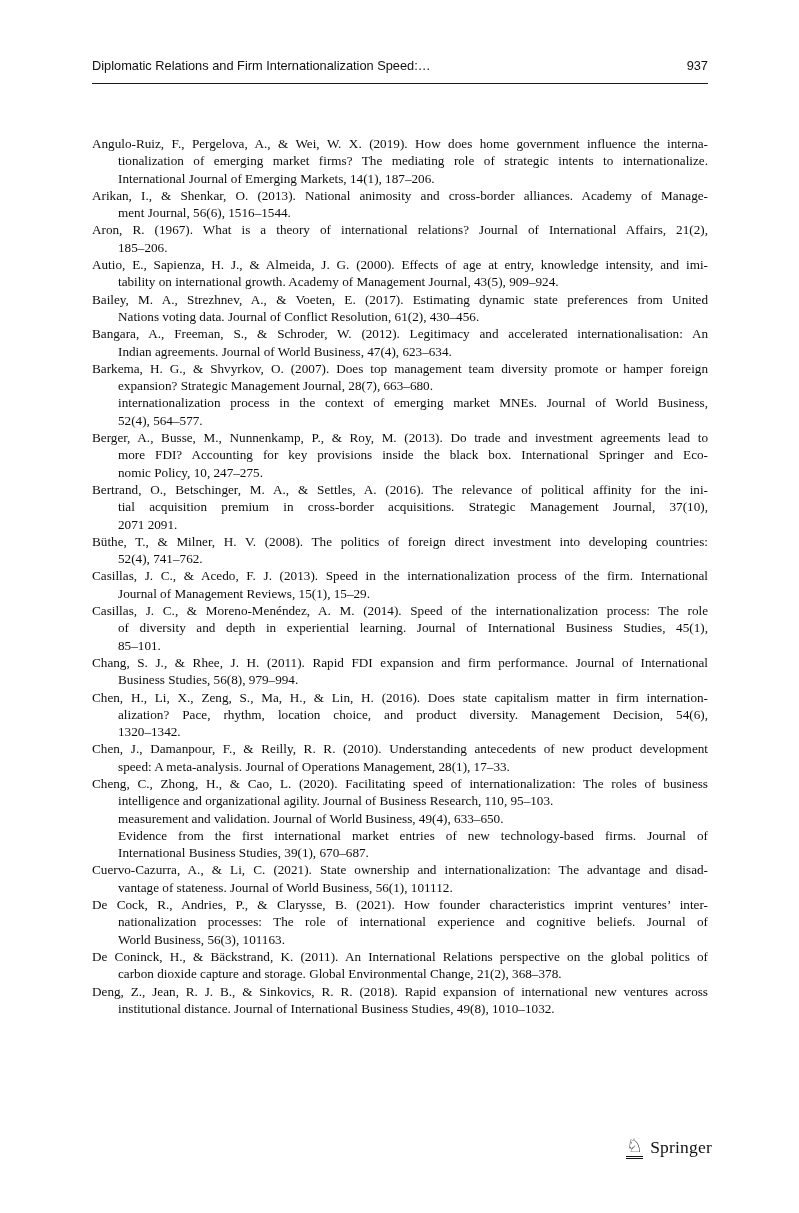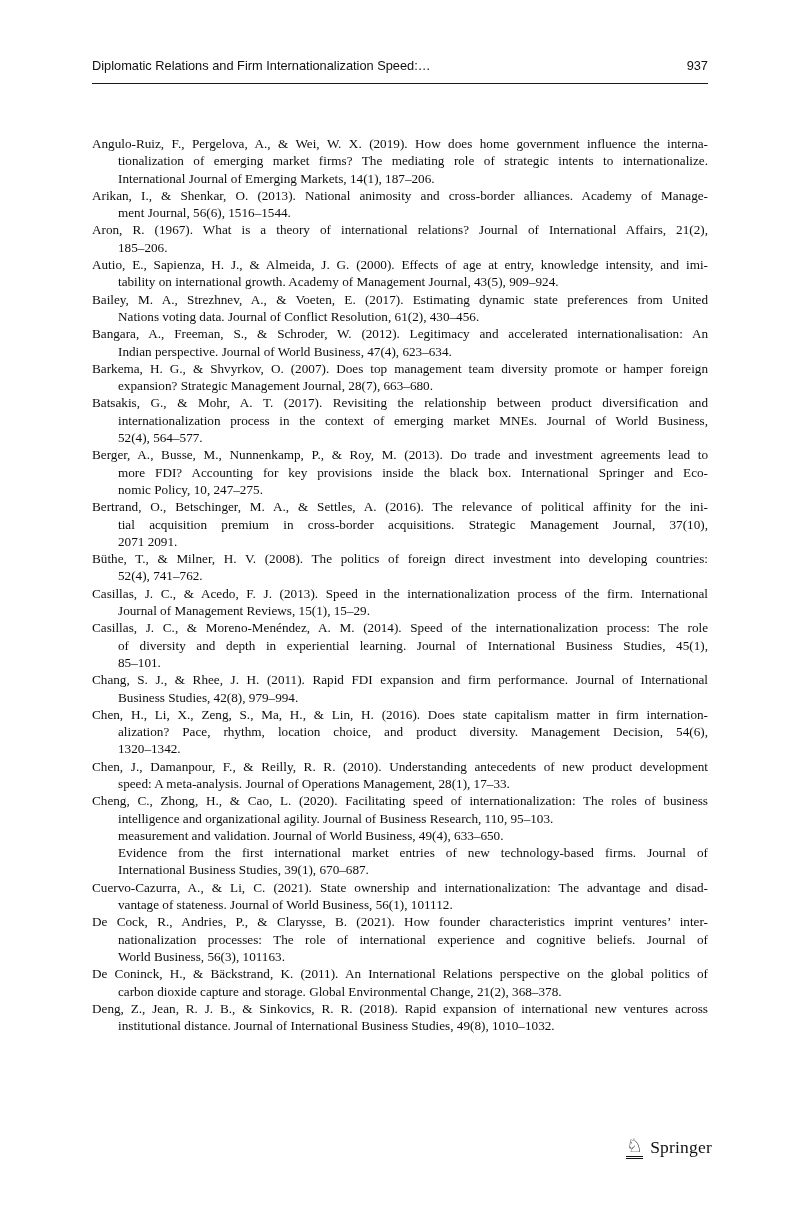--- a/index.html
+++ b/index.html
@@ -99,28 +99,27 @@
       <div class="ref-entry">
         <div class="ref-line"><span>Autio, E., Sapienza, H. J., &amp; Almeida, J. G. (2000). Effects of age at entry, knowledge intensity, and imi-</span></div>
         <div class="ref-line cont lastline"><span>tability on international growth. </span><span class="it">Academy of Management Journal, 43</span><span>(5), 909–924.</span></div>
       </div>
       <div class="ref-entry">
         <div class="ref-line"><span>Bailey, M. A., Strezhnev, A., &amp; Voeten, E. (2017). Estimating dynamic state preferences from United</span></div>
         <div class="ref-line cont lastline"><span>Nations voting data. </span><span class="it">Journal of Conflict Resolution, 61</span><span>(2), 430–456.</span></div>
       </div>
       <div class="ref-entry">
         <div class="ref-line"><span>Bangara, A., Freeman, S., &amp; Schroder, W. (2012). Legitimacy and accelerated internationalisation: An</span></div>
-        <div class="ref-line cont lastline"><span>Indian perspective. </span><span class="it">Journal of World Business, 47</span><span>(4), 623–634.</span></div>
+        <div class="ref-line cont lastline"><span>Indian agreements. </span><span class="it">Journal of World Business, 47</span><span>(4), 623–634.</span></div>
       </div>
       <div class="ref-entry">
         <div class="ref-line"><span>Barkema, H. G., &amp; Shvyrkov, O. (2007). Does top management team diversity promote or hamper foreign</span></div>
         <div class="ref-line cont lastline"><span>expansion? </span><span class="it">Strategic Management Journal, 28</span><span>(7), 663–680.</span></div>
       </div>
       <div class="ref-entry">
-        <div class="ref-line"><span>Batsakis, G., &amp; Mohr, A. T. (2017). Revisiting the relationship between product diversification and</span></div>
         <div class="ref-line cont"><span>internationalization process in the context of emerging market MNEs. </span><span class="it">Journal of World Business,</span></div>
         <div class="ref-line cont lastline"><span class="it">52</span><span>(4), 564–577.</span></div>
       </div>
       <div class="ref-entry">
         <div class="ref-line"><span>Berger, A., Busse, M., Nunnenkamp, P., &amp; Roy, M. (2013). Do trade and investment agreements lead to</span></div>
         <div class="ref-line cont"><span>more FDI? Accounting for key provisions inside the black box. </span><span class="it">International Springer and Eco-</span></div>
         <div class="ref-line cont lastline"><span class="it">nomic Policy, 10</span><span>, 247–275.</span></div>
       </div>
       <div class="ref-entry">
         <div class="ref-line"><span>Bertrand, O., Betschinger, M. A., &amp; Settles, A. (2016). The relevance of political affinity for the ini-</span></div>
@@ -135,21 +134,21 @@
         <div class="ref-line"><span>Casillas, J. C., &amp; Acedo, F. J. (2013). Speed in the internationalization process of the firm. </span><span class="it">International</span></div>
         <div class="ref-line cont lastline"><span class="it">Journal of Management Reviews, 15</span><span>(1), 15–29.</span></div>
       </div>
       <div class="ref-entry">
         <div class="ref-line"><span>Casillas, J. C., &amp; Moreno-Menéndez, A. M. (2014). Speed of the internationalization process: The role</span></div>
         <div class="ref-line cont"><span>of diversity and depth in experiential learning. </span><span class="it">Journal of International Business Studies, 45</span><span>(1),</span></div>
         <div class="ref-line cont lastline"><span>85–101.</span></div>
       </div>
       <div class="ref-entry">
         <div class="ref-line"><span>Chang, S. J., &amp; Rhee, J. H. (2011). Rapid FDI expansion and firm performance. </span><span class="it">Journal of International</span></div>
-        <div class="ref-line cont lastline"><span class="it">Business Studies, 42</span><span>(8), 979–994.</span></div>
+        <div class="ref-line cont lastline"><span class="it">Business Studies, 56</span><span>(8), 979–994.</span></div>
       </div>
       <div class="ref-entry">
         <div class="ref-line"><span>Chen, H., Li, X., Zeng, S., Ma, H., &amp; Lin, H. (2016). Does state capitalism matter in firm internation-</span></div>
         <div class="ref-line cont"><span>alization? Pace, rhythm, location choice, and product diversity. </span><span class="it">Management Decision, 54</span><span>(6),</span></div>
         <div class="ref-line cont lastline"><span>1320–1342.</span></div>
       </div>
       <div class="ref-entry">
         <div class="ref-line"><span>Chen, J., Damanpour, F., &amp; Reilly, R. R. (2010). Understanding antecedents of new product development</span></div>
         <div class="ref-line cont lastline"><span>speed: A meta-analysis. </span><span class="it">Journal of Operations Management, 28</span><span>(1), 17–33.</span></div>
       </div>

